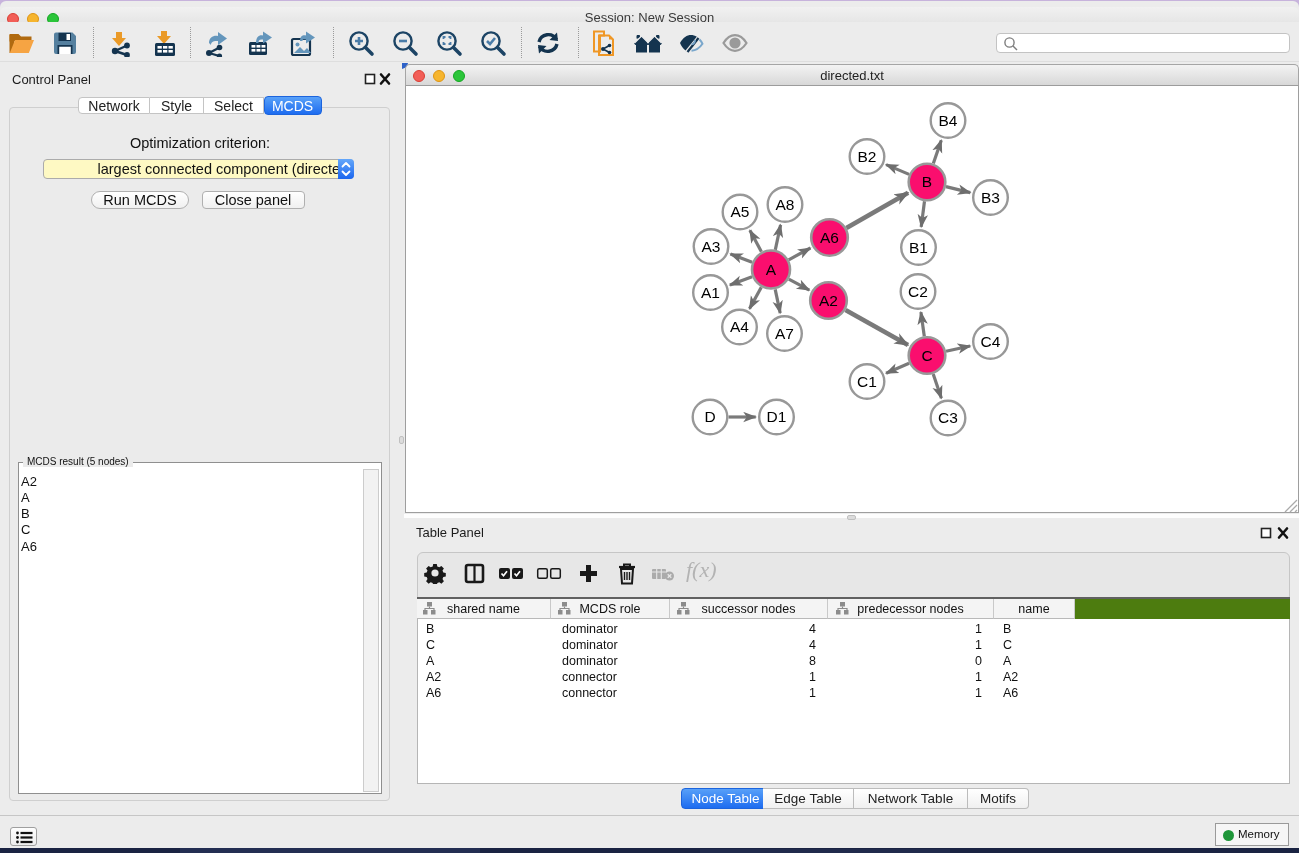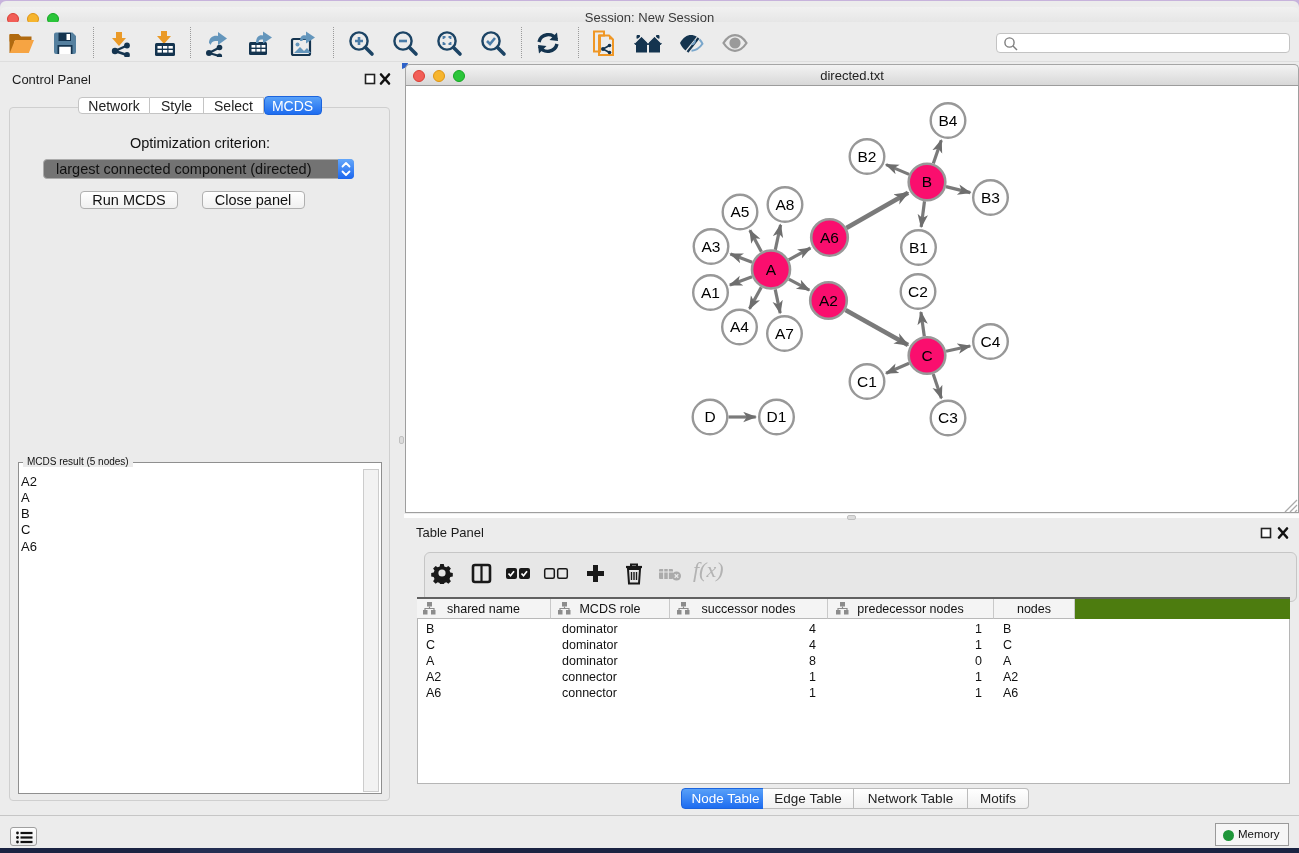--- a/index.html
+++ b/index.html
@@ -24,24 +24,24 @@
 #searchbox { position:absolute; left:996px; top:11px; width:294px; height:20px; background:#fff; border:1px solid #c3c3c3; border-radius:4px; }
 
 #cp-title { left:12px; top:72px; font-size:13px; color:#1c1c1c; }
 #cp-panel { left:9px; top:107px; width:381px; height:694px; background:#ebebeb; border:1px solid #cfcfcf; border-radius:4px; }
 .tab { position:absolute; top:97px; height:17px; background:#fff; border:1px solid #c4c4c4; border-left:none; font-size:14px; color:#222; text-align:center; line-height:16px; }
 #tab-net { left:78px; width:72px; border-left:1px solid #c4c4c4; border-radius:4px 0 0 4px; }
 #tab-sty { left:150px; width:54px; }
 #tab-sel { left:204px; width:60px; }
 #tab-mcds { left:263.5px; top:96px; width:58px; height:19px; background:linear-gradient(#59a1f8,#1d6cf0); border:1px solid #1c64dd; border-radius:4px; color:#fff; line-height:18px; font-size:14px; text-align:center; position:absolute; }
 #opt-label { left:10px; top:135px; width:380px; text-align:center; font-size:14.5px; color:#111; }
-#dropdown { left:43px; top:158.5px; width:311px; height:20px; background:#737373; border:1px solid #ababab; border-radius:4px; font-size:14.5px; color:#111; line-height:19px; padding-left:12px; }
+#dropdown { left:43px; top:158.5px; width:311px; height:20px; background:#fef9c3; border:1px solid #ababab; border-radius:4px; font-size:14.5px; color:#111; line-height:19px; padding-left:12px;text-align:right; }
 #dd-step { position:absolute; right:-1px; top:-1px; width:16px; height:20px; border-radius:0 4px 4px 0; background:linear-gradient(#64a7fa,#1b66ef); }
 .btn { position:absolute; top:191px; height:18px; background:linear-gradient(#ffffff,#f0f0f0); border:1px solid #b0b0b0; border-radius:4px; font-size:14.5px; color:#111; text-align:center; line-height:16px; }
-#btn-run { left:80px; width:98px; }
+#btn-run { left:91px; width:98px;border-radius:9px; }
 #btn-close { left:201.5px; width:103px; }
 #mcds-box { left:18px; top:462px; width:364px; height:332px; border:1px solid #8f8f8f; background:#fff; }
 #mcds-label { left:23px; top:455.5px; font-size:10px; color:#111; background:#ebebeb; padding:0 4px; }
 #mcds-list { left:21px; top:473.5px; font-size:13px; color:#111; line-height:16.3px; }
 #mcds-scroll { left:362.5px; top:469px; width:16.5px; height:323px; background:#f2f2f2; border:1px solid #cccccc; }
 #net-title { left:405px; top:64px; width:894px; height:22px; background:linear-gradient(#f3f3f3,#d8d8d8); border:1px solid #a5a5a5; border-bottom:1px solid #9c9c9c; border-radius:5px 5px 0 0; }
 #net-title .r { left:7px; top:5px; background:#f25e57; border:0.5px solid #da3e34; }
 #net-title .y { left:27px; top:5px; background:#f6b52e; border:0.5px solid #df9512; }
 #net-title .g { left:47px; top:5px; background:#2bc53a; border:0.5px solid #14a723; }
 #net-title .t { position:absolute; top:0; left:0; width:100%; text-align:center; font-size:13px; line-height:22px; color:#222; }
@@ -51,21 +51,21 @@
 
 #graph { left:406px; top:87px; }
 #graph line.e1 { stroke:#7a7a7a; stroke-width:3.2; }
 #graph line.e2 { stroke:#7a7a7a; stroke-width:4.6; }
 #graph circle.nw { fill:#fff; stroke:#989898; stroke-width:2.4; }
 #graph circle.np { fill:#fa0e6e; stroke:#989898; stroke-width:2.6; }
 #graph circle.nP { fill:#fa0e6e; stroke:#989898; stroke-width:2.6; }
 #graph text { font-family:"Liberation Sans",sans-serif; font-size:15.5px; fill:#000; text-anchor:middle; }
 
 #tp-title { left:416px; top:525px; font-size:13px; color:#1c1c1c; }
-#tp-toolbar { left:417px; top:552px; width:873px; height:50px; background:#e7e7e7; border:1px solid #c6c6c6; border-radius:6px;margin-left:7px; }
+#tp-toolbar { left:417px; top:552px; width:873px; height:50px; background:#e7e7e7; border:1px solid #c6c6c6; border-radius:6px; }
 #tbl-header { left:417px; top:597px; width:873px; height:22px; background:#4d7c0f; border-top:2px solid #616161; }
 #tbl-header .hcell { position:absolute; top:0; height:20px; background:#f4f4f4; border-right:1px solid #c9c9c9; border-bottom:1px solid #b9b9b9; font-size:12.5px; color:#111; text-align:center; line-height:20px; }
 #tbl-body { left:417px; top:619px; width:873px; height:165px; background:#fff; border:1px solid #b5b5b5; border-top:none; }
 .trow { position:absolute; height:16px; font-size:12.5px; color:#111; line-height:16px; }
 
 .btab { position:absolute; top:788px; height:21px; background:linear-gradient(#ffffff,#f0f0f0); border:1px solid #bcbcbc; font-size:13.5px; color:#222; text-align:center; line-height:20px; }
 #btab-node { left:674px; width:89px; background:linear-gradient(#58a0f8,#1d6cf0); border:1px solid #1c64dd; color:#fff; border-radius:4px 0 0 4px;margin-left:7px; }
 #btab-edge { left:763px; width:91px; border-left:none; }
 #btab-netw { left:854px; width:114px; border-left:none; }
 #btab-motif { left:968px; width:61px; border-left:none; border-radius:0 4px 4px 0; }
@@ -353,21 +353,21 @@
       <circle cx="18.5" cy="9" r="4.5" fill="#ababab"></circle>
       <path d="M16.7,7.2 l3.6,3.6 M20.3,7.2 l-3.6,3.6" stroke="#e7e7e7" stroke-width="1.3"></path>
     </svg>
 <div style="position:absolute;left:268px;top:4px;font-family:'Liberation Serif',serif;font-style:italic;font-size:22px;color:#b3b3b3;">f(x)</div>
 </div>
 <div class="abs" id="tbl-header">
   <div class="hcell" style="left:0;width:134px">shared name</div>
   <div class="hcell" style="left:134px;width:119px">MCDS role</div>
   <div class="hcell" style="left:253px;width:158px">successor nodes</div>
   <div class="hcell" style="left:411px;width:166px">predecessor nodes</div>
-  <div class="hcell" style="left:577px;width:81px">nodes</div>
+  <div class="hcell" style="left:577px;width:81px">name</div>
 </div>
 <svg class="abs" style="left:423px;top:602px" width="440" height="13" viewBox="0 0 440 13">
   <g fill="#8c8c8c">
       <g id="tre">
         <rect x="4" y="0" width="5" height="4.5"></rect>
         <rect x="0" y="8" width="4.5" height="4.5"></rect>
         <rect x="8" y="8" width="4.5" height="4.5"></rect>
         <path d="M6.5,4.5 v2 M2,8 v-1.5 h9 V8" fill="none" stroke="#8c8c8c" stroke-width="1.2"></path>
       </g>
       <use href="#tre" x="135"></use>

